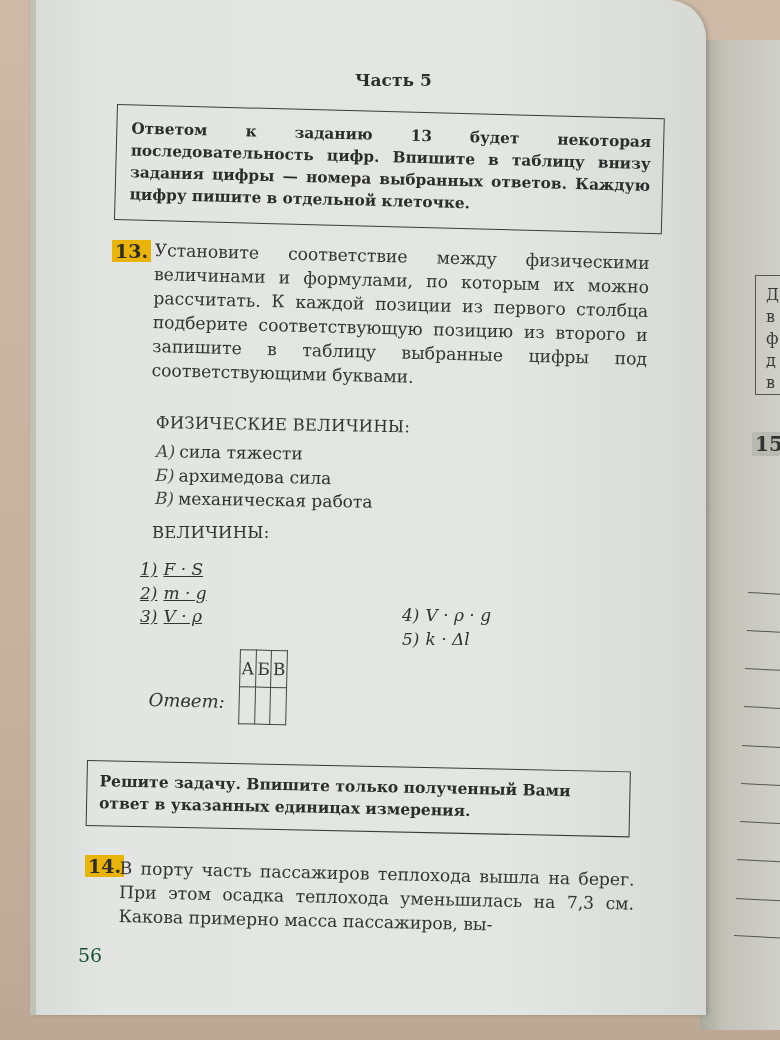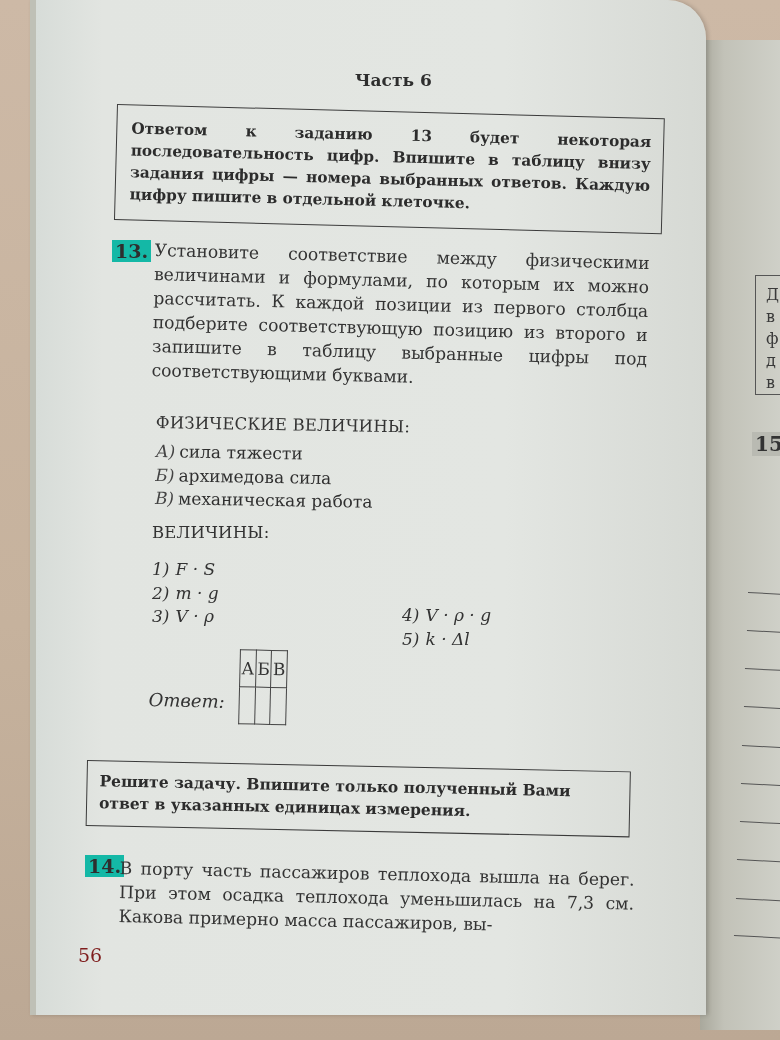--- a/index.html
+++ b/index.html
@@ -53,32 +53,32 @@
       font-weight: bold; font-size: 15.3px; line-height: 22px;
       transform: rotate(1.5deg); transform-origin: left top;
       text-align: justify;
       color: #2c2c2c;
     }
     .task {
       position: absolute; font-size: 17.2px; line-height: 24px; color: #333;
     }
     .task-num {
       position: absolute; font-weight: bold; font-size: 19px;
-      background: #14b8a6; padding: 0 3px; color: #2e2e2e;
+      background: #eab308; padding: 0 3px; color: #2e2e2e;
     }
     .task-text { text-align: justify; }
     .t13 { left: 155px; top: 238px; width: 495px; transform: rotate(1.5deg); transform-origin: left top; }
     .t13-num { left: 112px; top: 240px; }
     .section-label { position: absolute; font-size: 16.5px; color: #333; letter-spacing: 0.2px; }
     .qty-label { left: 156px; top: 413px; transform: rotate(1deg); transform-origin: left top; }
     .qty-list { position: absolute; left: 156px; top: 440px; font-size: 17px; line-height: 23.5px; transform: rotate(1deg); transform-origin: left top; }
     .qty-list .letter { font-style: italic; margin-right: 4px; color: #444; }
     .formula-label { left: 152px; top: 523px; }
     .formula-col { position: absolute; font-size: 17px; line-height: 23.5px; font-style: italic; color: #333; }
-    .f-left { left: 152px; top: 558px; }
+    .f-left { left: 140px; top: 558px; text-decoration: underline; }
     .f-right { left: 402px; top: 568px; margin-top: 36px; }
     .formula-col .n { margin-right: 6px; }
 
     .answer-wrap { position: absolute; left: 150px; top: 647px; transform: rotate(1.4deg); transform-origin: left top; }
     .answer-label { position: absolute; left: 0; top: 42px; font-style: italic; font-size: 18px; color: #333; }
     table.answer {
       position: absolute; left: 90px; top: 0; border-collapse: collapse;
     }
     table.answer td {
       border: 1.3px solid #444; width: 94px; height: 34px; text-align: center;
@@ -86,21 +86,21 @@
     }
     .instr2 {
       position: absolute; left: 87px; top: 760px; width: 520px;
       border: 1.5px solid #3a3a3a;
       padding: 9px 10px 11px 12px;
       font-weight: bold; font-size: 15.5px; line-height: 22px; color: #2c2c2c;
       transform: rotate(1.2deg); transform-origin: left top;
     }
     .t14 { left: 120px; top: 856px; width: 515px; transform: rotate(1.3deg); transform-origin: left top; }
     .t14-num { left: 85px; top: 855px; }
-    .page-number { position: absolute; left: 78px; top: 944px; font-size: 19px; color: #7f1d1d; }
+    .page-number { position: absolute; left: 78px; top: 944px; font-size: 19px; color: #14532d; }
   </style>
 </head>
 <body>
 
 <div class="table-surface"></div>
 <div class="right-page"></div>
 <div class="right-box"></div>
 <div class="right-box-letters">
   <div>Д</div>
   <div>в</div>
@@ -115,21 +115,21 @@
 <div class="right-line" style="left:744px;top:706px"></div>
 <div class="right-line" style="left:742px;top:745px"></div>
 <div class="right-line" style="left:741px;top:783px"></div>
 <div class="right-line" style="left:740px;top:821px"></div>
 <div class="right-line" style="left:737px;top:859px"></div>
 <div class="right-line" style="left:736px;top:898px"></div>
 <div class="right-line" style="left:734px;top:935px"></div>
 
 <div class="page"></div>
 
-<div class="part-title">Часть 6</div>
+<div class="part-title">Часть 5</div>
 
 <div class="instr-box">Ответом к заданию 13 будет некоторая последовательность цифр. Впишите в таблицу внизу задания цифры — номера выбранных ответов. Каждую цифру пишите в отдельной клеточке.</div>
 
 <div class="task-num t13-num">13.</div>
 <div class="task t13">
   <div class="task-text">Установите соответствие между физическими величинами и формулами, по которым их можно рассчитать. К каждой позиции из первого столбца подберите соответствующую позицию из второго и запишите в таблицу выбранные цифры под соответствующими буквами.</div>
 </div>
 
 <div class="section-label qty-label">ФИЗИЧЕСКИЕ ВЕЛИЧИНЫ:</div>
 <div class="qty-list">

